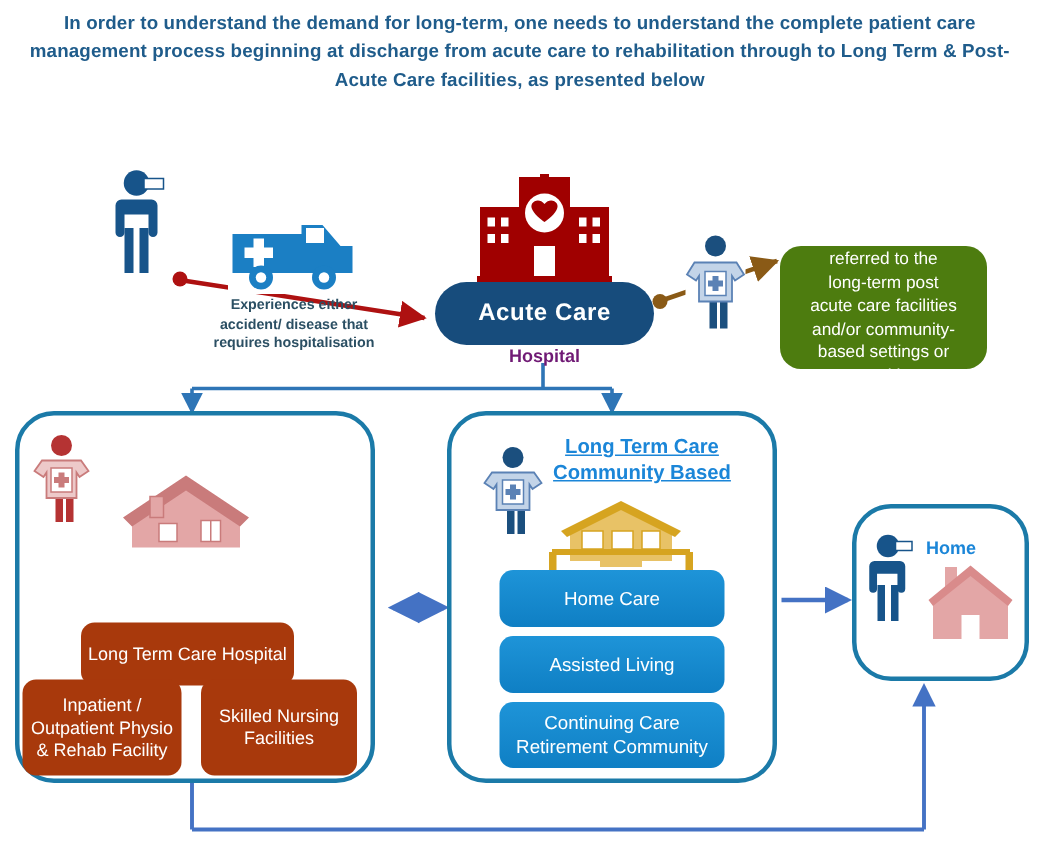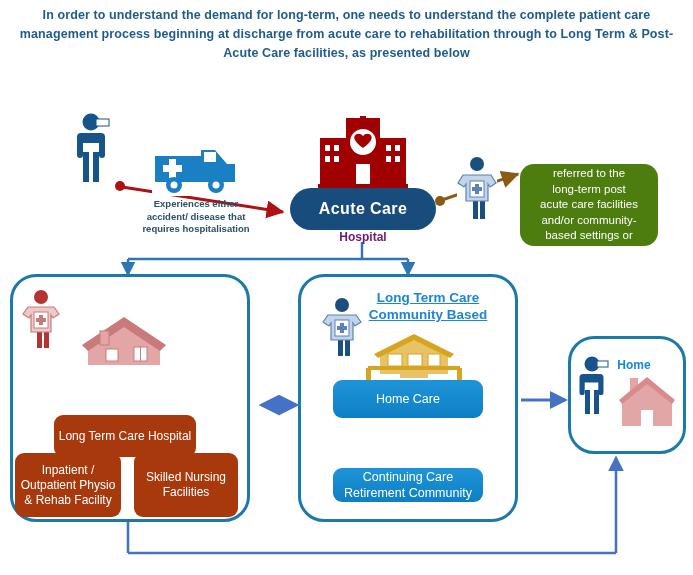--- a/index.html
+++ b/index.html
@@ -313,22 +313,23 @@
       <rect x="66" y="24" width="12" height="12" fill="#ffffff" stroke="#D6A420" stroke-width="1"></rect>
       <rect x="6" y="36" width="92" height="4" fill="#D6A420"></rect>
       <rect x="4" y="38" width="5" height="12" fill="#D6A420"></rect>
       <rect x="95" y="38" width="5" height="12" fill="#D6A420"></rect>
       <rect x="38" y="40" width="28" height="8" fill="#E8C266"></rect>
     </svg>
   </div>
 
   <div class="box box-blue" style="left:333px; top:380px; width:150px; height:38px;">Home Care</div>
 
-
-  <div class="box box-blue" style="left:333px; top:468px; width:150px; height:34px;">Continuing Care Retirement Community</div>
+  <div class="box box-blue" style="left:333px; top:424px; width:150px; height:38px;">Assisted Living</div>
+
+  <div class="box box-blue" style="left:333px; top:468px; width:150px; height:44px;">Continuing Care Retirement Community</div>
 
   <div class="panel" style="left:568px; top:336px; width:118px; height:118px;">
   </div>
 
   <div id="home-title" style="left:604px; top:358px; width:60px; text-align:center;">Home</div>
 
   <div class="icon" style="left:576px; top:355px;">
     <svg width="36" height="60" viewBox="0 0 36 60">
       <circle cx="16" cy="9" r="7.5" fill="#17548A"></circle>
       <rect x="21" y="6" width="11" height="6" fill="#ffffff" stroke="#17548A" stroke-width="1"></rect>

